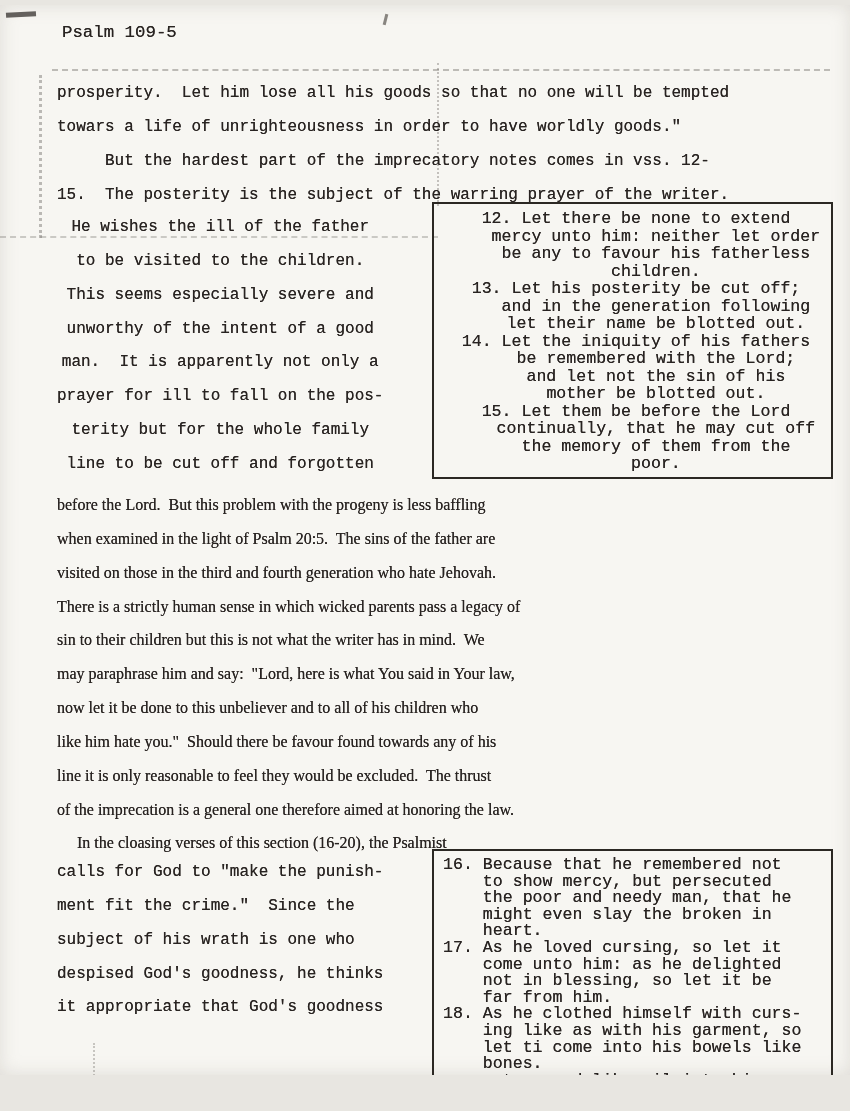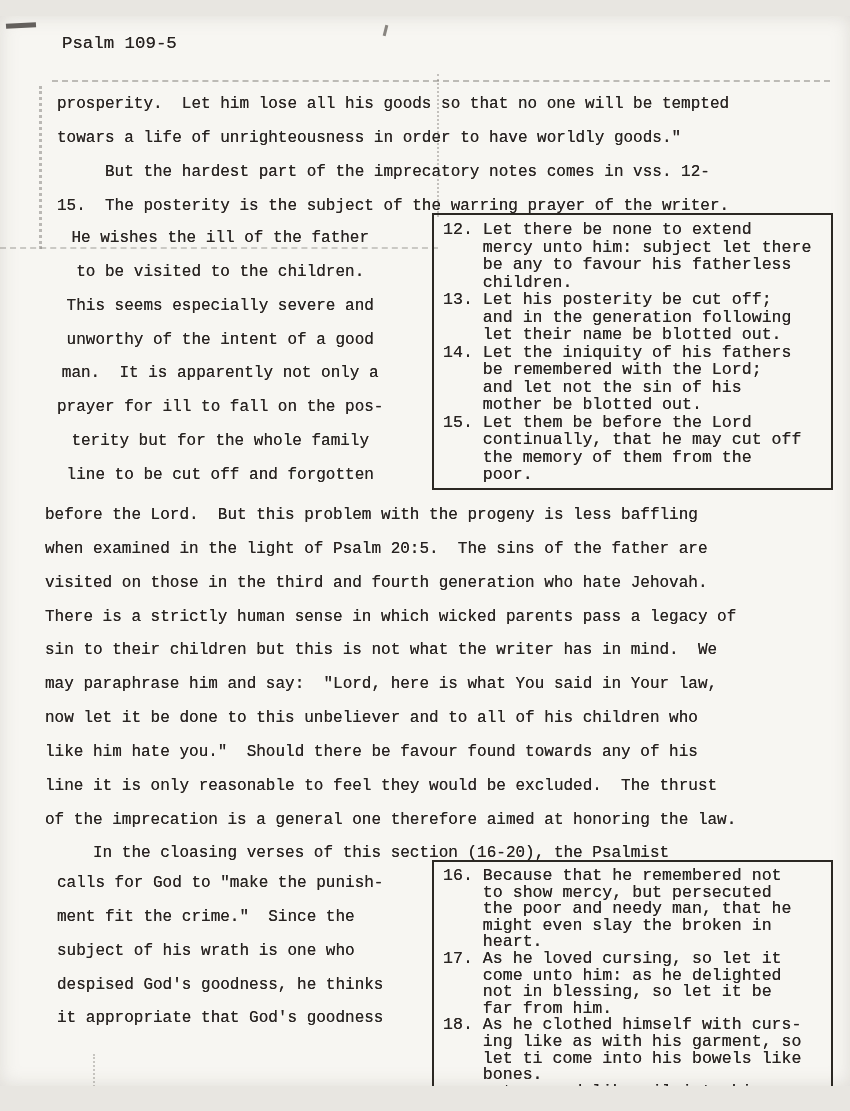--- a/index.html
+++ b/index.html
@@ -4,21 +4,21 @@
 <style>
   html, body {
     margin: 0;
     padding: 0;
     background: #e8e6e1;
   }
   .page {
     position: relative;
     width: 850px;
     height: 1070px;
-    margin: 16px auto;
+    margin: 5px auto;
     background: #f7f6f2;
     overflow: hidden;
     font-family: "Liberation Mono", "DejaVu Sans Mono", monospace;
     color: #282321;
     box-shadow: inset 0 0 18px rgba(150,145,135,0.25);
   }
   .line {
     white-space: pre;
     text-shadow: 0 0 0.45px rgba(40,35,33,0.85);
   }
@@ -35,21 +35,21 @@
   .verse-box {
     position: absolute;
     left: 432px;
     width: 386px;
     border: 2px solid #2b2823;
     background: transparent;
     font-size: 16.6px;
     padding: 6px 2px 4px 9px;
     box-sizing: content-box;
   }
-  .vb1 { top: 197px; line-height: 17.5px; }
+  .vb1 { top: 197px; line-height: 17.5px; text-align: center; }
   .vb2 { top: 844px; line-height: 16.6px; }
   
   .artifact { position: absolute; pointer-events: none; }
   .a-topleft-dash { left: 6px; top: 7px; width: 30px; height: 5px; background: #4a4743; opacity: .85; transform: rotate(-3deg); }
   .a-top-mark { left: 384px; top: 9px; width: 3px; height: 11px; background: #5a5650; opacity: .7; transform: rotate(14deg); }
   .a-hline-top { left: 52px; top: 64px; width: 778px; border-top: 2px dashed rgba(110,106,100,0.42); }
   .a-vline-left { left: 39px; top: 70px; height: 163px; border-left: 3px dotted rgba(95,92,87,0.40); }
   .a-hdash-mid { left: 0px; top: 231px; width: 438px; border-top: 2px dashed rgba(110,106,100,0.32); }
   .a-vline-center { left: 437px; top: 58px; height: 143px; border-left: 2px dotted rgba(110,106,100,0.38); }
   .a-vdots-low { left: 93px; top: 1038px; width: 2px; height: 48px; border-left: 2px dotted rgba(110,106,100,0.35); }
@@ -86,37 +86,37 @@
       <div class="line">This seems especially severe and</div>
       <div class="line">unworthy of the intent of a good</div>
       <div class="line">man.  It is apparently not only a</div>
       <div class="line">prayer for ill to fall on the pos-</div>
       <div class="line">terity but for the whole family</div>
       <div class="line">line to be cut off and forgotten</div>
     </div>
 
   <div class="verse-box vb1">
       <div class="line">12. Let there be none to extend</div>
-      <div class="line">    mercy unto him: subject let there</div>
+      <div class="line">    mercy unto him: neither let order</div>
       <div class="line">    be any to favour his fatherless</div>
       <div class="line">    children.</div>
       <div class="line">13. Let his posterity be cut off;</div>
       <div class="line">    and in the generation following</div>
       <div class="line">    let their name be blotted out.</div>
       <div class="line">14. Let the iniquity of his fathers</div>
       <div class="line">    be remembered with the Lord;</div>
       <div class="line">    and let not the sin of his</div>
       <div class="line">    mother be blotted out.</div>
       <div class="line">15. Let them be before the Lord</div>
       <div class="line">    continually, that he may cut off</div>
       <div class="line">    the memory of them from the</div>
       <div class="line">    poor.</div>
     </div>
 
-  <div class="block body-text" style="left:45px; top:483px;">
+  <div class="block body-text" style="left:57px; top:483px;font-family:Liberation Serif, serif;">
       <div class="line">before the Lord.  But this problem with the progeny is less baffling</div>
       <div class="line">when examined in the light of Psalm 20:5.  The sins of the father are</div>
       <div class="line">visited on those in the third and fourth generation who hate Jehovah.</div>
       <div class="line">There is a strictly human sense in which wicked parents pass a legacy of</div>
       <div class="line">sin to their children but this is not what the writer has in mind.  We</div>
       <div class="line">may paraphrase him and say:  "Lord, here is what You said in Your law,</div>
       <div class="line">now let it be done to this unbeliever and to all of his children who</div>
       <div class="line">like him hate you."  Should there be favour found towards any of his</div>
       <div class="line">line it is only reasonable to feel they would be excluded.  The thrust</div>
       <div class="line">of the imprecation is a general one therefore aimed at honoring the law.</div>

